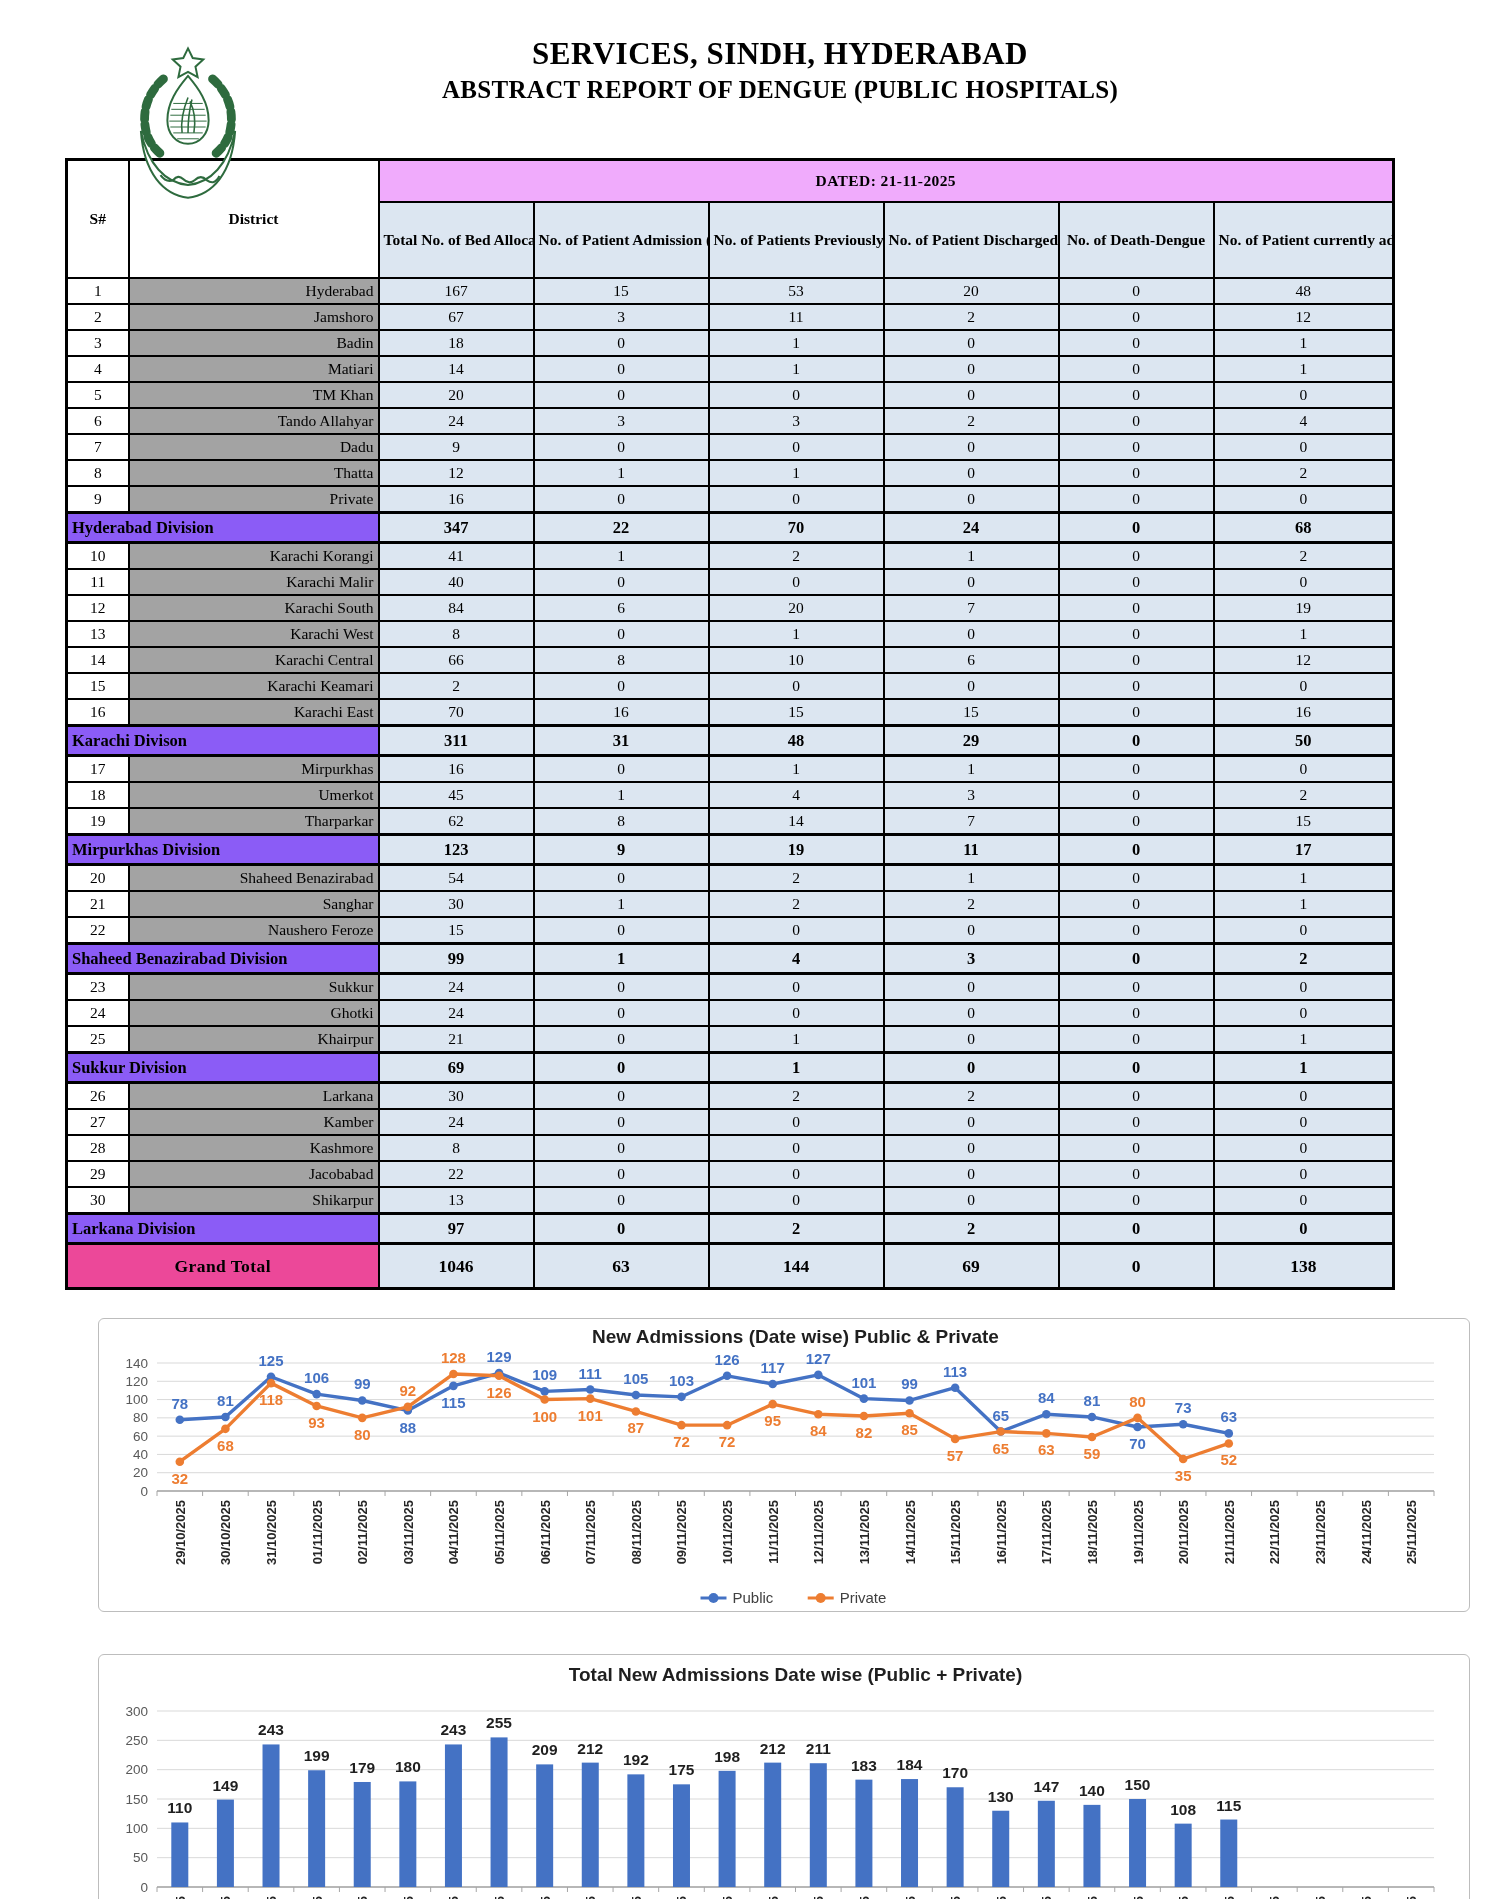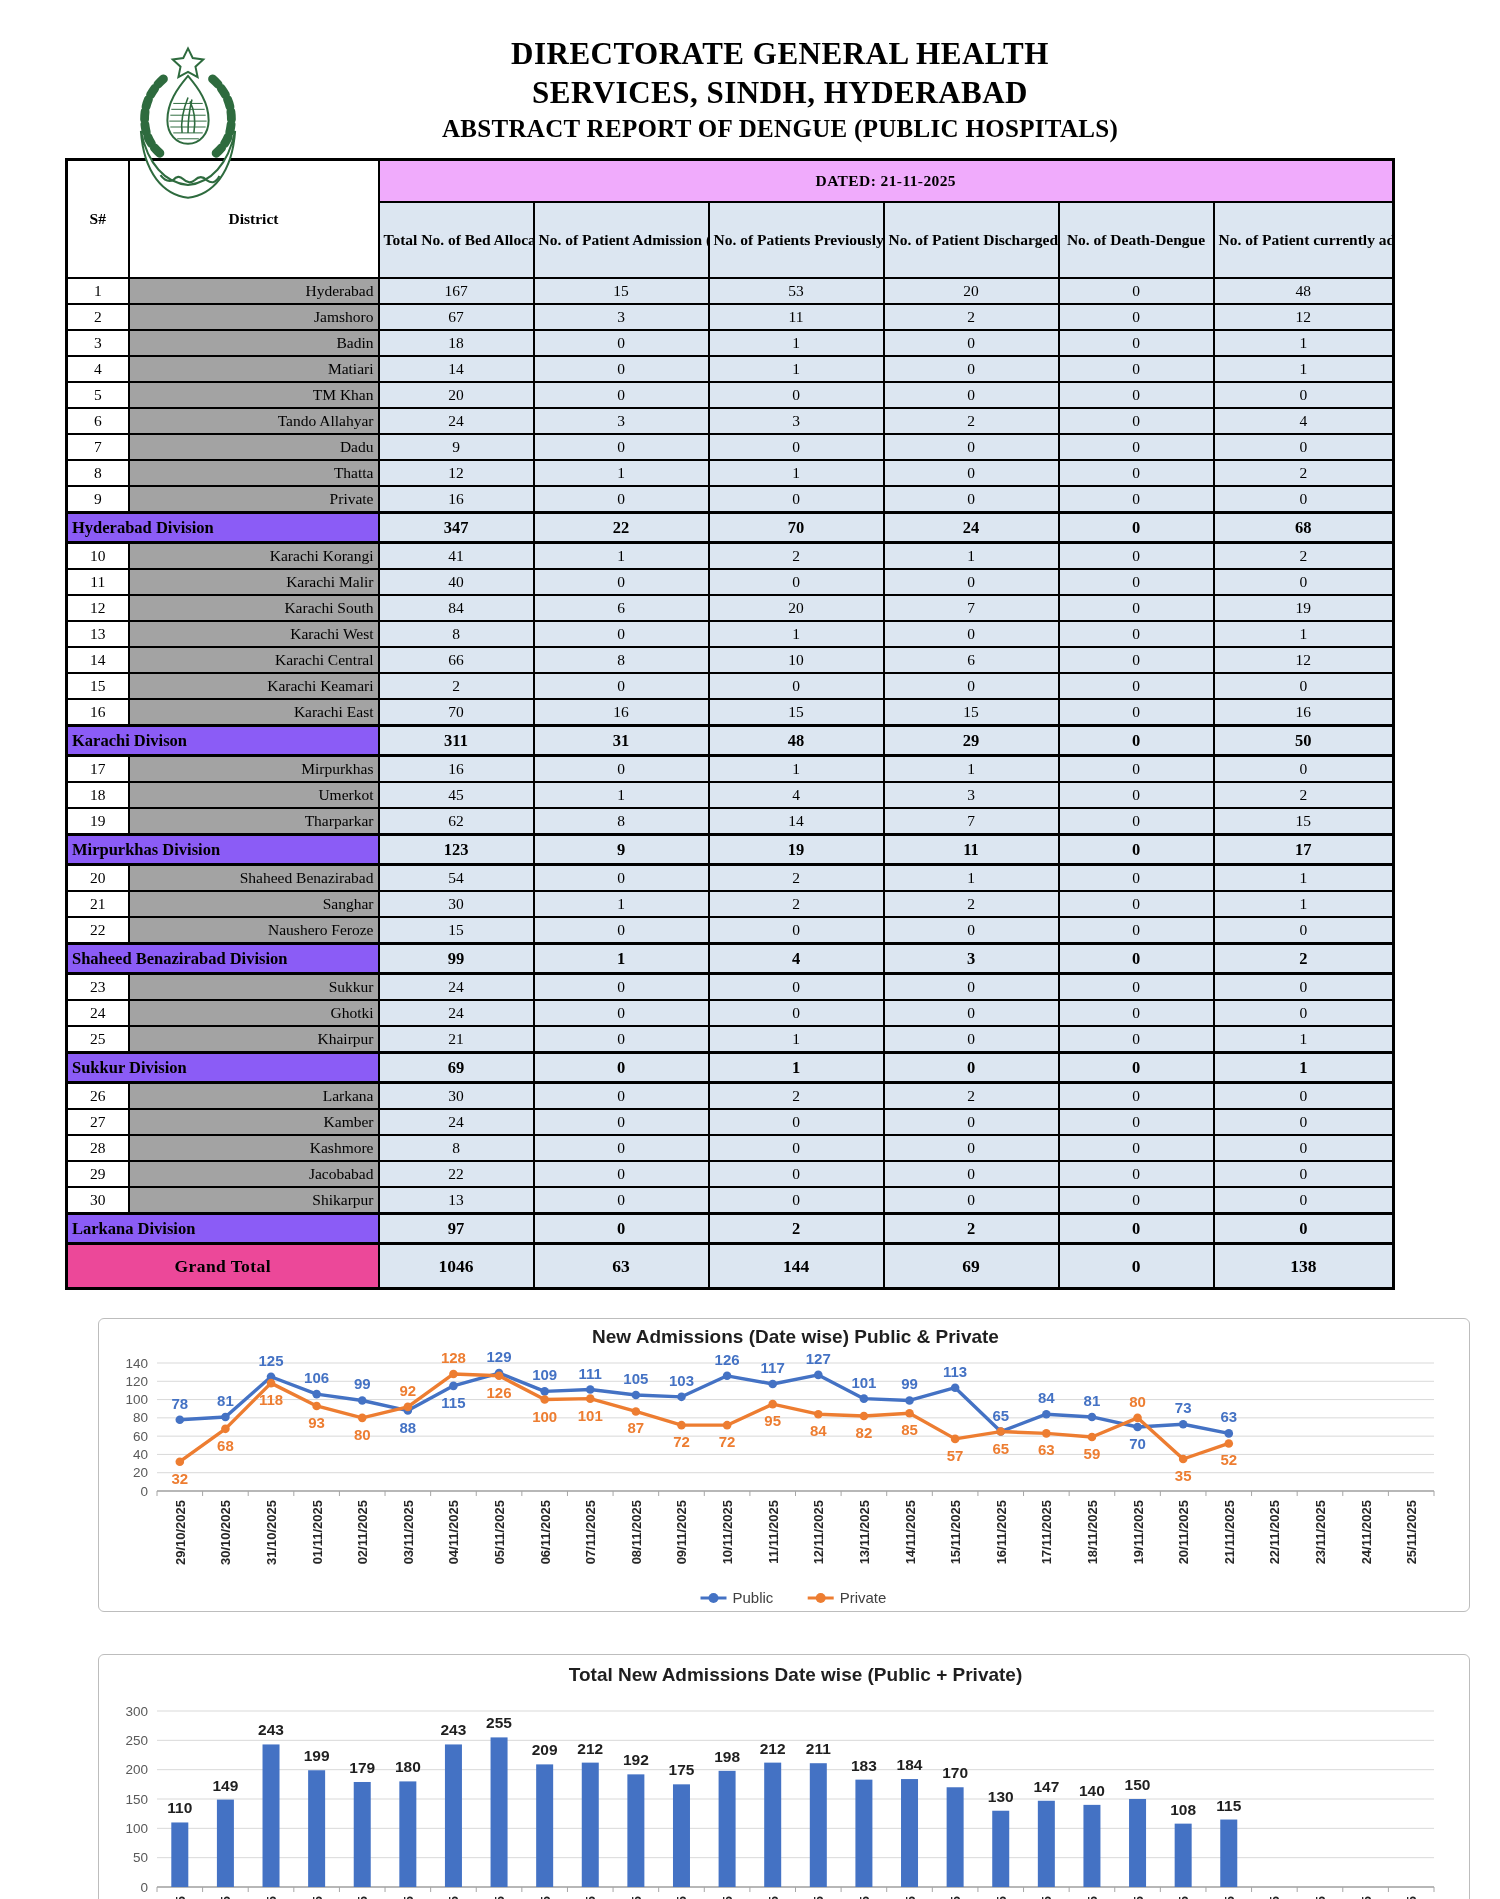--- a/index.html
+++ b/index.html
@@ -55,21 +55,20 @@
         <path d="M41 60 h30 M39 66 h34 M38 72 h36 M37 78 h38 M38 84 h36 M41 90 h30 M45 96 h22" stroke-width="1"></path>
         <path d="M50 90 C48 76 52 64 56 54 M56 90 C56 74 58 64 60 56 M62 90 C64 78 62 66 58 58" stroke-width="1.6"></path>
         <path d="M31 35 C15 49 9 68 13 87 c2 10 8 19 16 25" stroke-width="9" stroke-dasharray="8 5" stroke-linecap="round"></path>
         <path d="M81 35 C97 49 103 68 99 87 c-2 10 -8 19 -16 25" stroke-width="9" stroke-dasharray="8 5" stroke-linecap="round"></path>
         <path d="M8 88 C11 131 31 153 56 156 C81 153 101 131 104 88 C97 122 79 141 56 143 C33 141 15 122 8 88 Z" fill="#ffffff"></path>
       </g>
       <path d="M28 133 q6 8 13 5 q5 -6 10 -1 q6 6 12 1 q6 -6 12 0 q8 6 13 -4" stroke="#2e6b3e" fill="none" stroke-width="2.2"></path>
     </svg>
   </div>
   <div class="titles">
-    <div class="title-main">DIRECTORATE GENERAL HEALTH</div>
     <div class="title-main">SERVICES, SINDH, HYDERABAD</div>
     <div class="title-sub">ABSTRACT REPORT OF DENGUE (PUBLIC HOSPITALS)</div>
   </div>
 </div>
 
 <table class="report">
   <colgroup>
     <col style="width:62px">
       <col style="width:250px">
       <col style="width:155px">

